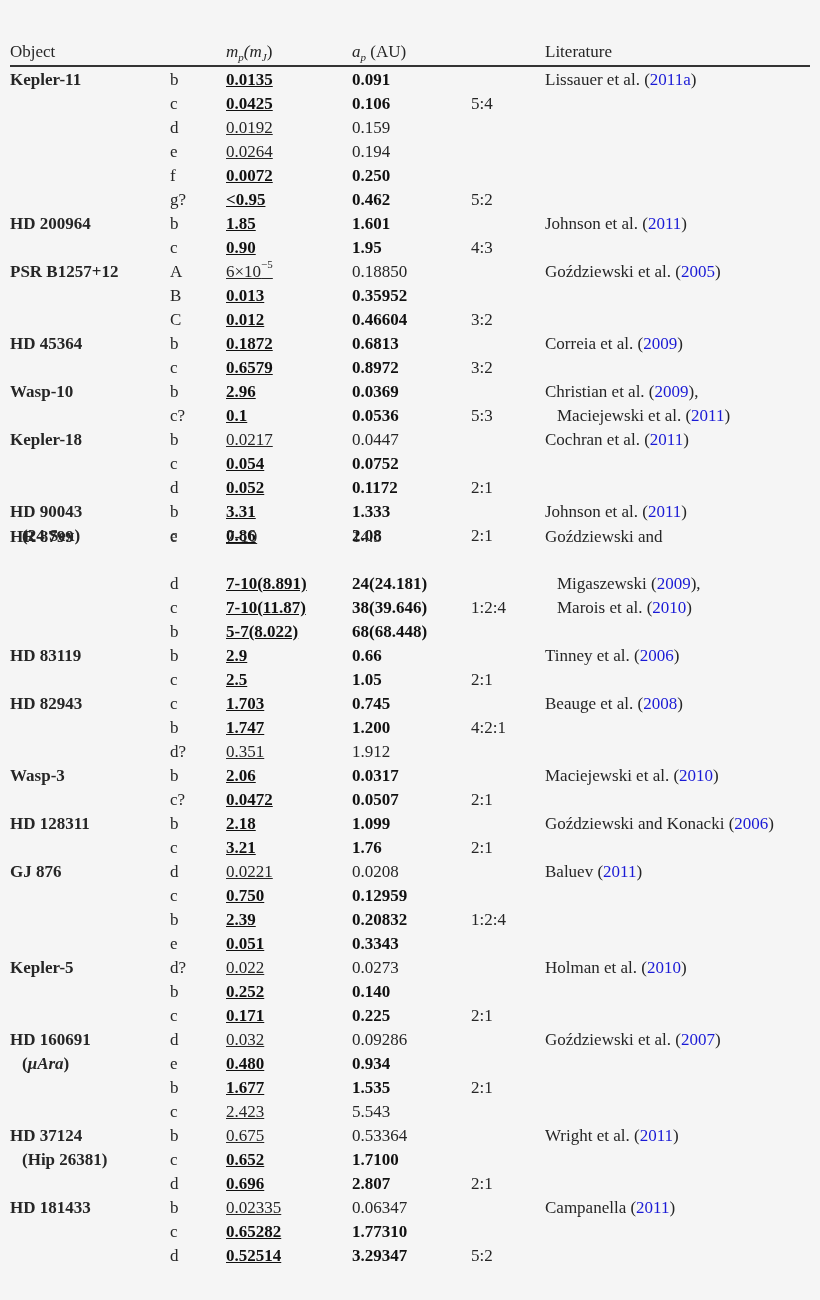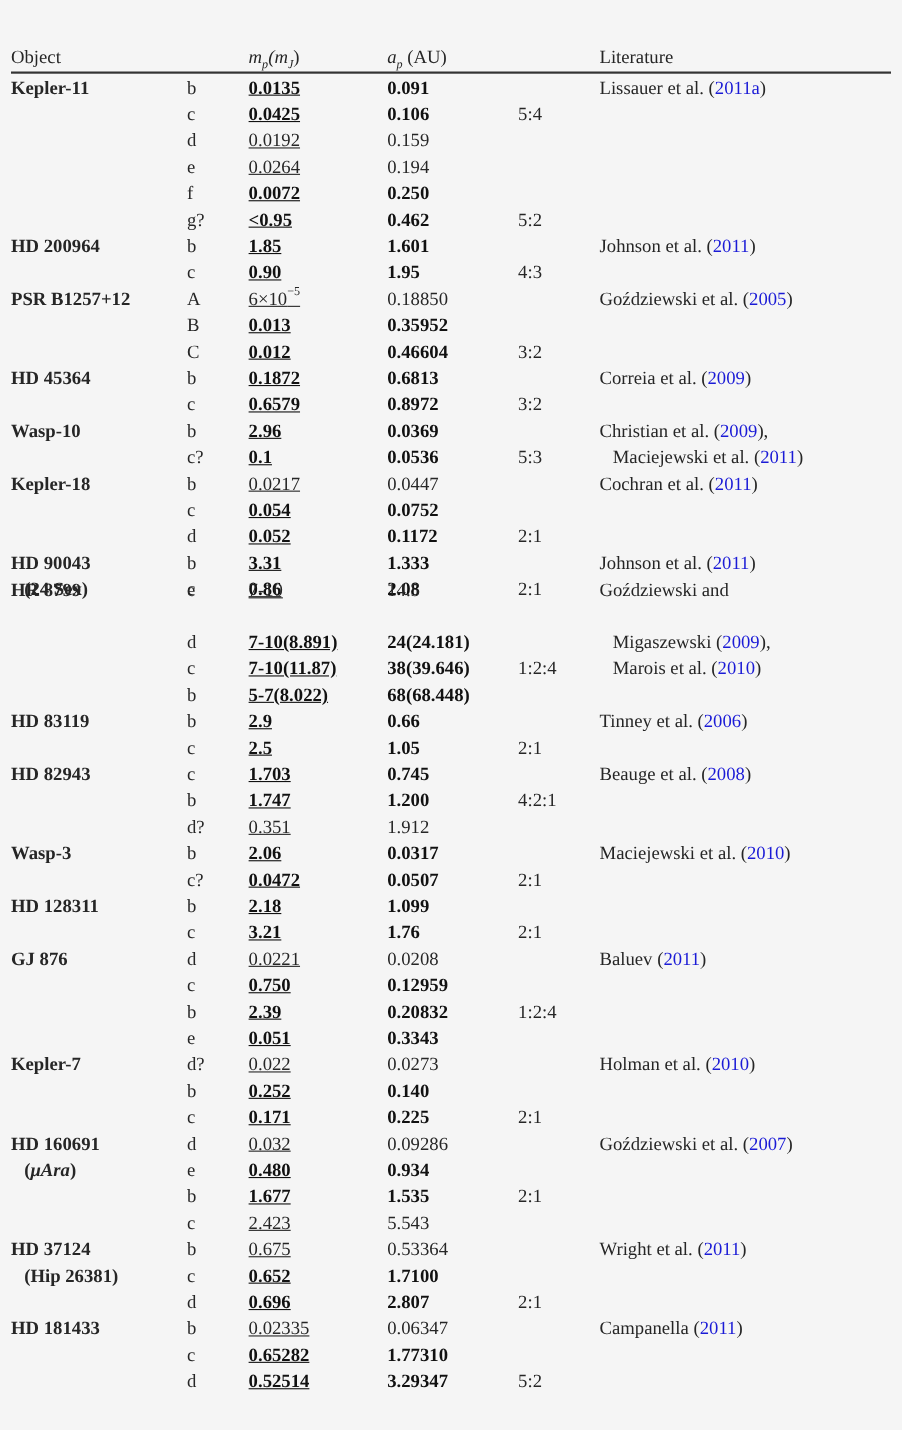--- a/index.html
+++ b/index.html
@@ -284,20 +284,21 @@
         <span class="cell c-a b">0.0507</span>
         <span class="cell c-res">2:1</span>
         <span class="cell c-lit"><span></span><a class="link"></a><span></span></span>
       </div>
       <div class="row" style="top: 812px;">
         <span class="cell c-obj">HD 128311</span>
         <span class="cell c-pl">b</span>
         <span class="cell c-m b"><span>2.18</span></span>
         <span class="cell c-a b">1.099</span>
         <span class="cell c-res"></span>
+        <span class="cell c-lit"><span>Goździewski and Konacki (</span><a class="link">2006</a><span>)</span></span>
       </div>
       <div class="row" style="top: 836px;">
         <span class="cell c-obj"></span>
         <span class="cell c-pl">c</span>
         <span class="cell c-m b"><span>3.21</span></span>
         <span class="cell c-a b">1.76</span>
         <span class="cell c-res">2:1</span>
         <span class="cell c-lit"><span></span><a class="link"></a><span></span></span>
       </div>
       <div class="row" style="top: 860px;">
@@ -326,21 +327,21 @@
       </div>
       <div class="row" style="top: 932px;">
         <span class="cell c-obj"></span>
         <span class="cell c-pl">e</span>
         <span class="cell c-m b"><span>0.051</span></span>
         <span class="cell c-a b">0.3343</span>
         <span class="cell c-res"></span>
         <span class="cell c-lit"><span></span><a class="link"></a><span></span></span>
       </div>
       <div class="row" style="top: 956px;">
-        <span class="cell c-obj">Kepler-7</span>
+        <span class="cell c-obj">Kepler-5</span>
         <span class="cell c-pl">d?</span>
         <span class="cell c-m"><span>0.022</span></span>
         <span class="cell c-a">0.0273</span>
         <span class="cell c-res"></span>
         <span class="cell c-lit"><span>Holman et al. (</span><a class="link">2010</a><span>)</span></span>
       </div>
       <div class="row" style="top: 980px;">
         <span class="cell c-obj"></span>
         <span class="cell c-pl">b</span>
         <span class="cell c-m b"><span>0.252</span></span>

